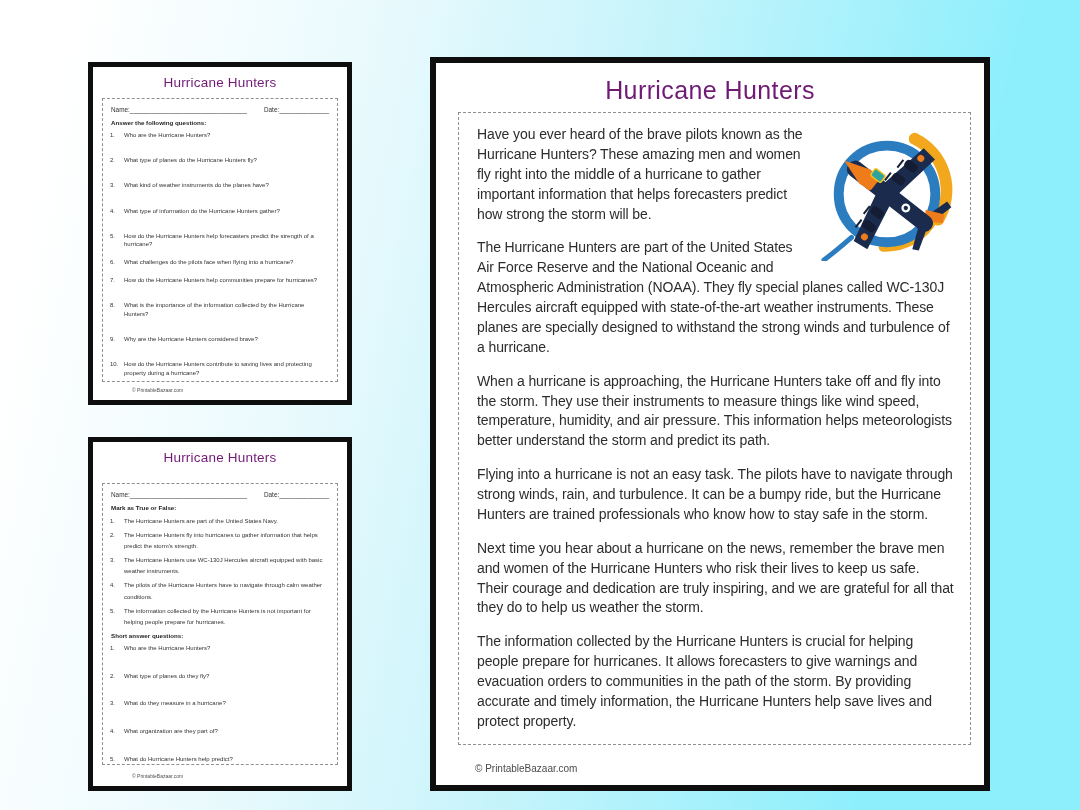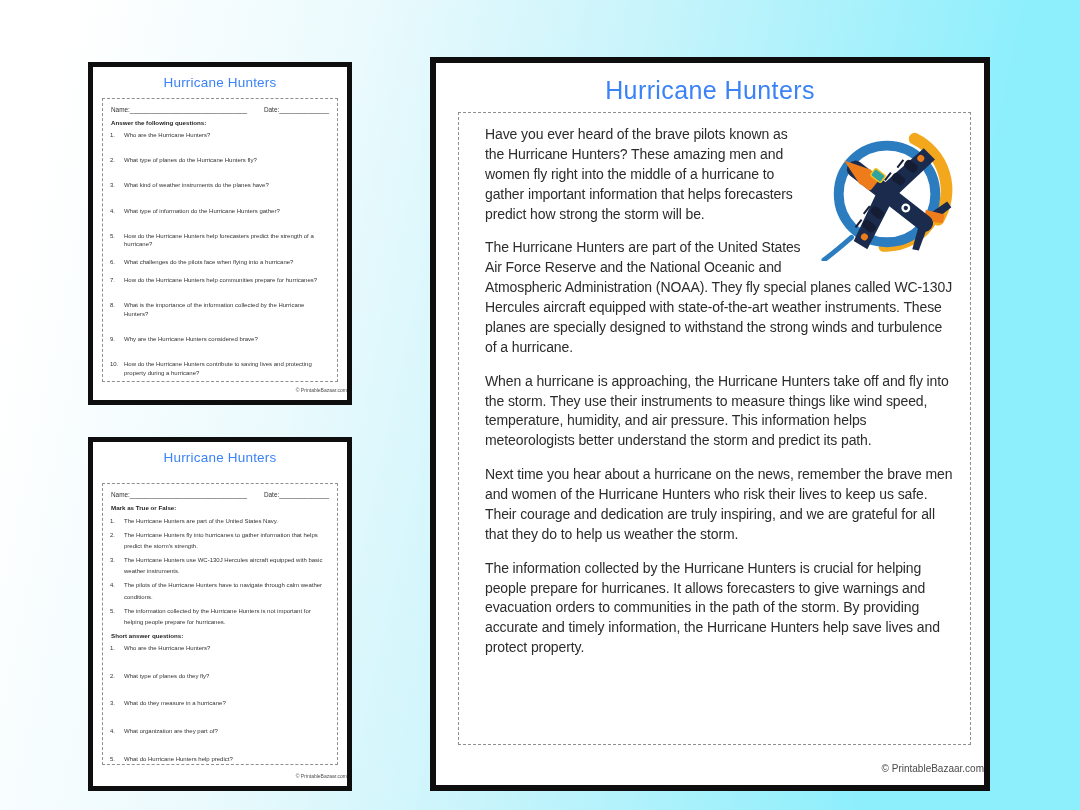--- a/index.html
+++ b/index.html
@@ -11,21 +11,21 @@
   }
   .page{
     position:absolute;background:#ffffff;border:5px solid #0e0e0e;
     box-sizing:border-box;color:#2e2e2e;
   }
   .page1{left:88px;top:62px;width:264px;height:343px;}
   .page2{left:88px;top:437px;width:264px;height:354px;}
   .page3{left:430px;top:57px;width:560px;height:734px;border-width:6px;}
 
   .ws-title{
-    text-align:center;color:#3b82f6;font-weight:400;
+    text-align:center;color:#701a75;font-weight:400;
     font-size:13.5px;margin-top:8px;letter-spacing:.2px;
   }
   .page3 .ws-title{font-size:25px;margin-top:13px;letter-spacing:.4px;}
 
   .ws-box{
     position:absolute;border:1px dashed #8f8f8f;
     left:9px;right:9px;
   }
   .page1 .ws-box{top:31px;bottom:18px;padding:5px 7px;}
   .page2 .ws-box{top:41px;bottom:21px;padding:5px 7px;}
@@ -37,27 +37,27 @@
   .q-row{display:flex;font-size:6px;line-height:1.45;color:#333;}
   .q-num{width:14px;flex-shrink:0;}
   .q-text{flex:1;padding-right:4px;}
   .page1 .q-row{margin-bottom:16.5px;}
   .page1 .q-row.tight{margin-bottom:9px;}
   .page2 .tf .q-row{margin-bottom:3px;line-height:1.85;}
   .page2 .sa .q-row{margin-bottom:19px;}
   .page2 .sec-head.second{margin-top:4px;}
 
   .ws-footer{
-    position:absolute;left:11px;right:0;text-align:right;
+    position:absolute;left:11px;right:0;text-align:left;
     font-size:5px;color:#4f4f4f;bottom:7px;padding-left:28px;
   }
   .page3 .ws-footer{font-size:10px;bottom:11px;color:#4a4a4a;}
 
   .passage{font-size:14px;line-height:1.42;color:#2c2c2c;letter-spacing:-0.1px;}
-  .passage p{margin:0 0 14px 8px;}
+  .passage p{margin:0 0 14px 0;}
   .plane-wrap{
     float:right;width:142px;height:138px;margin:-2px -4px 6px 9px;
   }
   .plane-wrap svg{width:100%;height:100%;display:block;}
 </style>
 </head>
 <body>
 
 <div class="page page1">
   <div class="ws-title">Hurricane Hunters</div>
@@ -214,17 +214,18 @@
           <circle cx="95" cy="71" r="2.2" fill="#1b2b4d"></circle>
           <circle cx="76" cy="22" r="3.5" fill="#ee7c1b"></circle>
           <circle cx="80" cy="120" r="3.5" fill="#ee7c1b"></circle>
         </g>
       </svg>
     </div>
 
     <p>Have you ever heard of the brave pilots known as the Hurricane Hunters? These amazing men and women fly right into the middle of a hurricane to gather important information that helps forecasters predict how strong the storm will be.</p>
     <p>The Hurricane Hunters are part of the United States Air Force Reserve and the National Oceanic and Atmospheric Administration (NOAA). They fly special planes called WC-130J Hercules aircraft equipped with state-of-the-art weather instruments. These planes are specially designed to withstand the strong winds and turbulence of a hurricane.</p>
     <p>When a hurricane is approaching, the Hurricane Hunters take off and fly into the storm. They use their instruments to measure things like wind speed, temperature, humidity, and air pressure. This information helps meteorologists better understand the storm and predict its path.</p>
+    <p>Flying into a hurricane is not an easy task. The pilots have to navigate through strong winds, rain, and turbulence. It can be a bumpy ride, but the Hurricane Hunters are trained professionals who know how to stay safe in the storm.</p>
     <p>Next time you hear about a hurricane on the news, remember the brave men and women of the Hurricane Hunters who risk their lives to keep us safe. Their courage and dedication are truly inspiring, and we are grateful for all that they do to help us weather the storm.</p>
     <p>The information collected by the Hurricane Hunters is crucial for helping people prepare for hurricanes. It allows forecasters to give warnings and evacuation orders to communities in the path of the storm. By providing accurate and timely information, the Hurricane Hunters help save lives and protect property.</p>
   </div>
   <div class="ws-footer">© PrintableBazaar.com</div>
 </div>
 
 </body></html>

